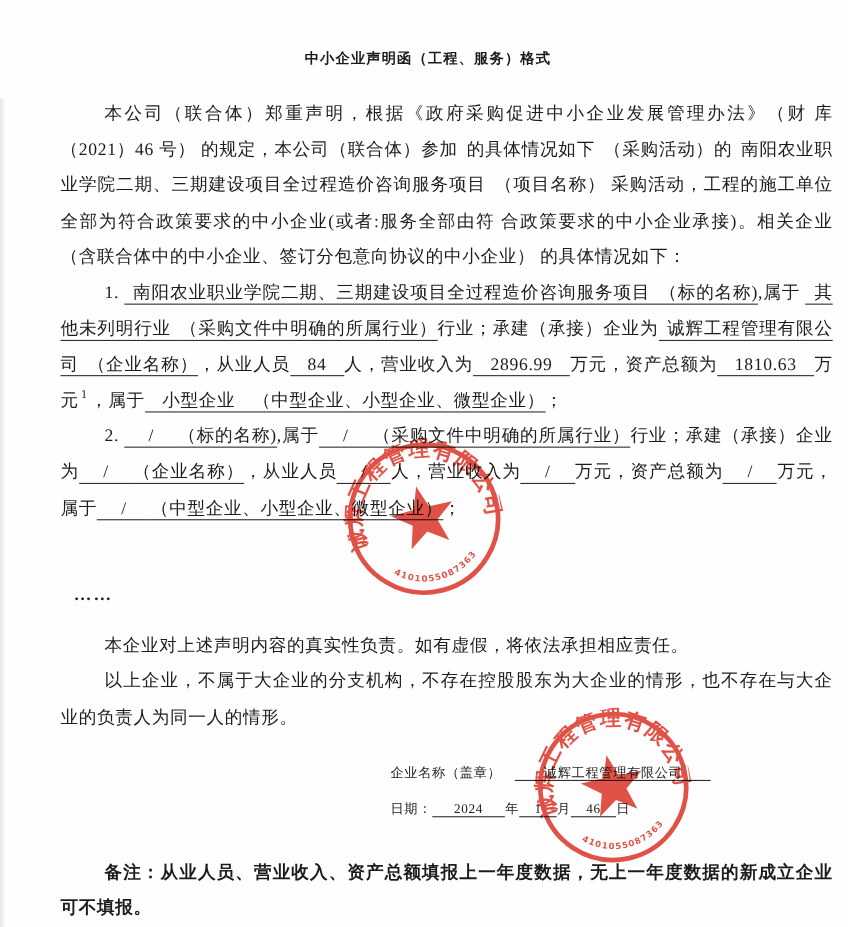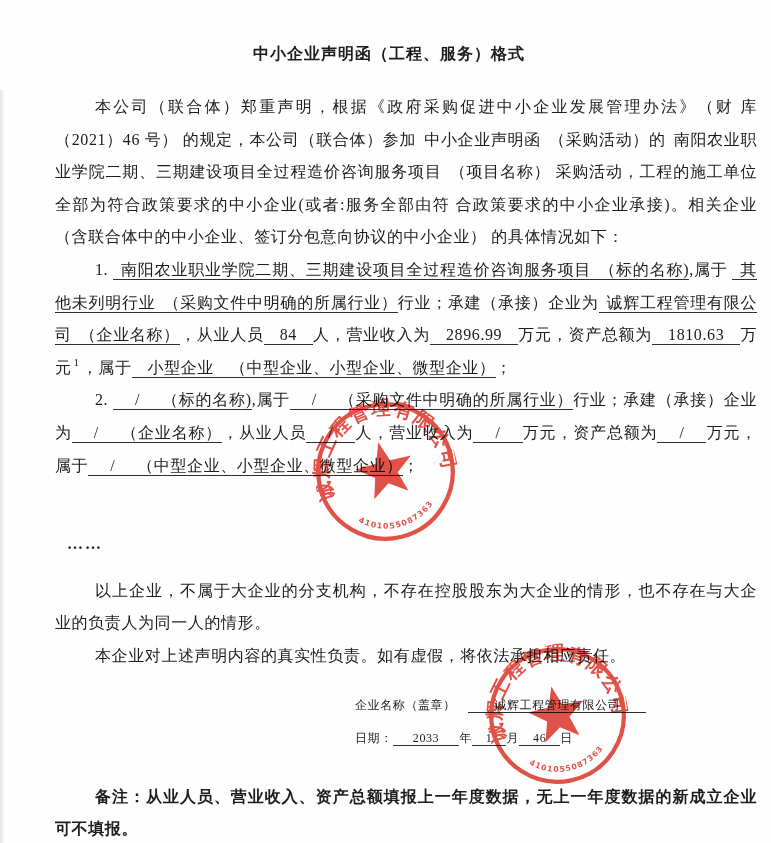--- a/index.html
+++ b/index.html
@@ -23,21 +23,21 @@
   }
   .content{
     position:relative;
     padding:44px 14px 0 55px;
     box-sizing:border-box;
   }
   .doc-title{
     text-align:center;
     font-family:"Liberation Sans","DejaVu Sans",sans-serif;
     font-weight:bold;
-    font-size:16px;
+    font-size:13px;
     letter-spacing:1px;
     padding-right:34px;
     margin:0 0 26px 0;
   }
   .para{
     font-size:16px;
     line-height:32.6px;
     letter-spacing:.6px;
     text-align:justify;
     margin:0;
@@ -89,35 +89,35 @@
 </head>
 <body>
 
 <div class="page">
   <div class="scan-edge"></div>
 
   <div class="content">
 
     <h1 class="doc-title">中小企业声明函（工程、服务）格式</h1>
 
-    <p class="para indent"><span>本公司（联合体）郑重声明，根据《政府采购促进中小企业发展管理办法》（财 库（2021）46 号） 的规定，本公司（联合体）参加</span><span class="gap">中小企业声明函</span><span>（采购活动）的</span><span class="gap">南阳农业职业学院二期、三期建设项目全过程造价咨询服务项目</span><span>（项目名称） 采购活动，工程的施工单位全部为符合政策要求的中小企业(或者:服务全部由符 合政策要求的中小企业承接)。相关企业（含联合体中的中小企业、签订分包意向协议的中小企业） 的具体情况如下：</span></p>
+    <p class="para indent"><span>本公司（联合体）郑重声明，根据《政府采购促进中小企业发展管理办法》（财 库（2021）46 号） 的规定，本公司（联合体）参加</span><span class="gap">的具体情况如下</span><span>（采购活动）的</span><span class="gap">南阳农业职业学院二期、三期建设项目全过程造价咨询服务项目</span><span>（项目名称） 采购活动，工程的施工单位全部为符合政策要求的中小企业(或者:服务全部由符 合政策要求的中小企业承接)。相关企业（含联合体中的中小企业、签订分包意向协议的中小企业） 的具体情况如下：</span></p>
 
     <p class="para indent"><span>1.</span> <span class="u pad">南阳农业职业学院二期、三期建设项目全过程造价咨询服务项目</span><span class="u">（标的名称)</span><span>,属于</span> <span class="u pad">其他未列明行业</span><span class="u">（采购文件中明确的所属行业）</span><span>行业；承建（承接）企业为</span><span class="u pad">诚辉工程管理有限公司</span><span class="u">（企业名称）</span><span>，从业人员</span><span class="u blank">84</span><span>人，营业收入为</span><span class="u blank">2896.99</span><span>万元，资产总额为</span><span class="u blank">1810.63</span><span>万元</span><sup class="fn">1</sup><span>，属于</span><span class="u blank">小型企业</span><span class="u">（中型企业、小型企业、微型企业）</span><span>；</span></p>
 
     <p class="para indent"><span>2.</span> <span class="u slash">/</span><span class="u">（标的名称)</span><span>,属于</span><span class="u slash">/</span><span class="u">（采购文件中明确的所属行业）</span><span>行业；承建（承接）企业为</span><span class="u slash">/</span><span class="u">（企业名称）</span><span>，从业人员</span><span class="u slash">/</span><span>人，营业收入为</span><span class="u slash">/</span><span>万元，资产总额为</span><span class="u slash">/</span><span>万元，属于</span><span class="u slash">/</span><span class="u">（中型企业、小型企业、微型企业）</span><span>；</span></p>
 
     <p class="para ellipsis">……</p>
 
+    <p class="para indent">本企业对上述声明内容的真实性负责。如有虚假，将依法承担相应责任。</p>
+
     <p class="para indent">以上企业，不属于大企业的分支机构，不存在控股股东为大企业的情形，也不存在与大企业的负责人为同一人的情形。</p>
-
-    <p class="para indent">本企业对上述声明内容的真实性负责。如有虚假，将依法承担相应责任。</p>
 
     <div class="sig-block">
       <div><span>企业名称（盖章）</span>　<span class="u sig-co">诚辉工程管理有限公司</span></div>
-      <div><span>日期：</span><span class="u date-blank">2033</span><span>年</span><span class="u date-sm">1</span><span>月</span><span class="u date-sm">46</span><span>日</span></div>
+      <div><span>日期：</span><span class="u date-blank">2024</span><span>年</span><span class="u date-sm">1</span><span>月</span><span class="u date-sm">46</span><span>日</span></div>
     </div>
 
     <p class="para indent note">备注：从业人员、营业收入、资产总额填报上一年度数据，无上一年度数据的新成立企业可不填报。</p>
 
   </div>
 
   <div class="seal seal-1">
     <svg viewBox="0 0 200 200">
       <defs>
         <path id="arcTop1" d="M 26.9 132.5 A 80 80 0 1 1 173.1 132.5" fill="none"></path>

